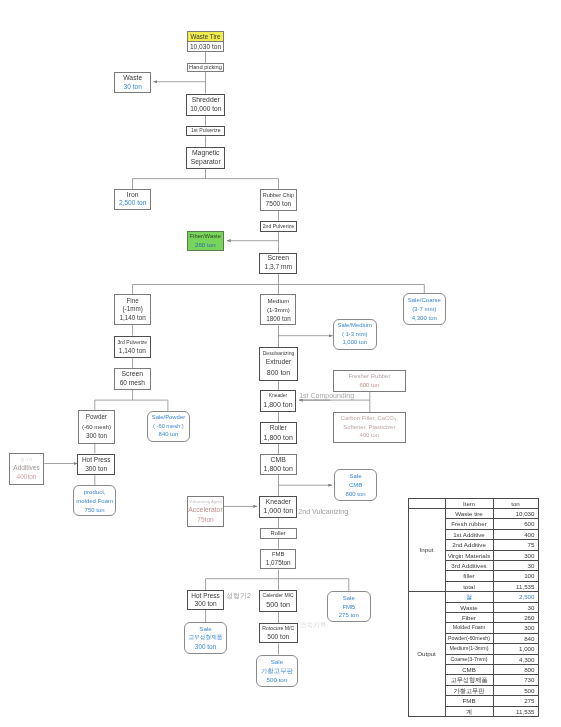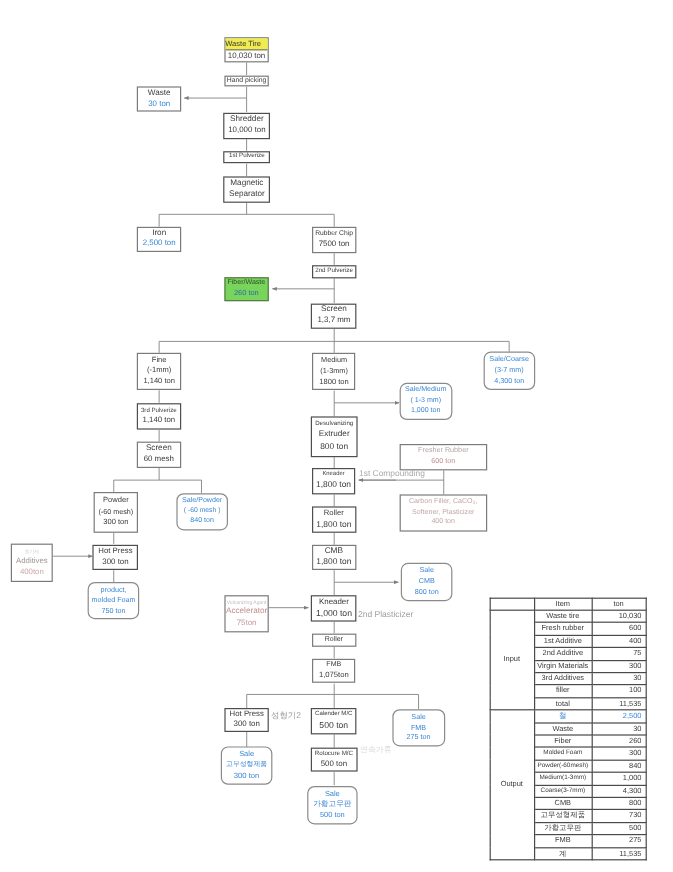--- a/index.html
+++ b/index.html
@@ -2,21 +2,21 @@
 <html><head>
 <meta charset="utf-8">
 <title>Waste Tire Recycling Process Flow</title>
 <style>
   html,body{margin:0;padding:0;background:#fff;}
   body{width:561px;height:727px;font-family:"Liberation Sans",sans-serif;overflow:hidden;position:relative;
        -webkit-font-smoothing:antialiased;}
   #stage{position:absolute;left:0;top:0;width:561px;height:727px;}
   svg#lines{position:absolute;left:0;top:0;width:561px;height:727px;}
   .node{position:absolute;box-sizing:border-box;display:flex;flex-direction:column;
-        align-items:center;justify-content:space-evenly;background:#fff;
+        align-items:center;justify-content:space-evenly;text-align:center;background:#fff;
         color:#3a3a3a;}
   .node span{display:block;white-space:nowrap;line-height:1.0;}
   .rect{border:0.85px solid #7b7b7b;}
   .thick{border:1.15px solid #4e4e4e;}
   .round{border:0.9px solid #8a8a8a;border-radius:6px;}
   .blue{color:#3a87d4;}
   .hl-y{background:#f0ec4e;width:100%;}
   .split{justify-content:space-between;}
   .split span:first-child{border-bottom:0.8px solid #7b7b7b;width:100%;line-height:9.3px;height:9.3px;}
   .split span:last-child{line-height:10.8px;height:10.8px;}
@@ -218,21 +218,21 @@
       <span style="font-size:5.2px;">Rotocure M/C</span>
       <span style="font-size:6.6px;">500 ton</span>
     </div>
     <div class="node round" style="left:255.6px;top:654.7px;width:42.7px;height:32.2px;">
       <span style="font-size:6.2px;color:#3a87d4;">Sale</span>
       <span style="font-size:6.4px;color:#3a87d4;">가황고무판</span>
       <span style="font-size:6.2px;color:#3a87d4;">500 ton</span>
     </div>
   </div>
   <div class="lbl" style="left:299.2px;top:392.2px;font-size:7.0px;color:#a9a9a9;">1st Compounding</div>
-  <div class="lbl" style="left:298.3px;top:508.2px;font-size:7.1px;color:#a0a0a0;">2nd Plasticizer</div>
+  <div class="lbl" style="left:298.3px;top:508.2px;font-size:7.1px;color:#a0a0a0;">2nd Vulcanizing</div>
   <div class="lbl" style="left:225.9px;top:591.1px;font-size:7.0px;color:#9a9a9a;">성형기2</div>
   <div class="lbl" style="left:300px;top:621px;font-size:6.6px;color:#d8d8d8;">연속가류</div>
   <table class="tbl" style="left:407.5px;top:497.5px;width:125px;">
     <tbody>
       <tr>
         <td class="c1"></td>
         <td class="c2">Item</td>
         <td class="c3">ton</td>
       </tr>
       <tr>

